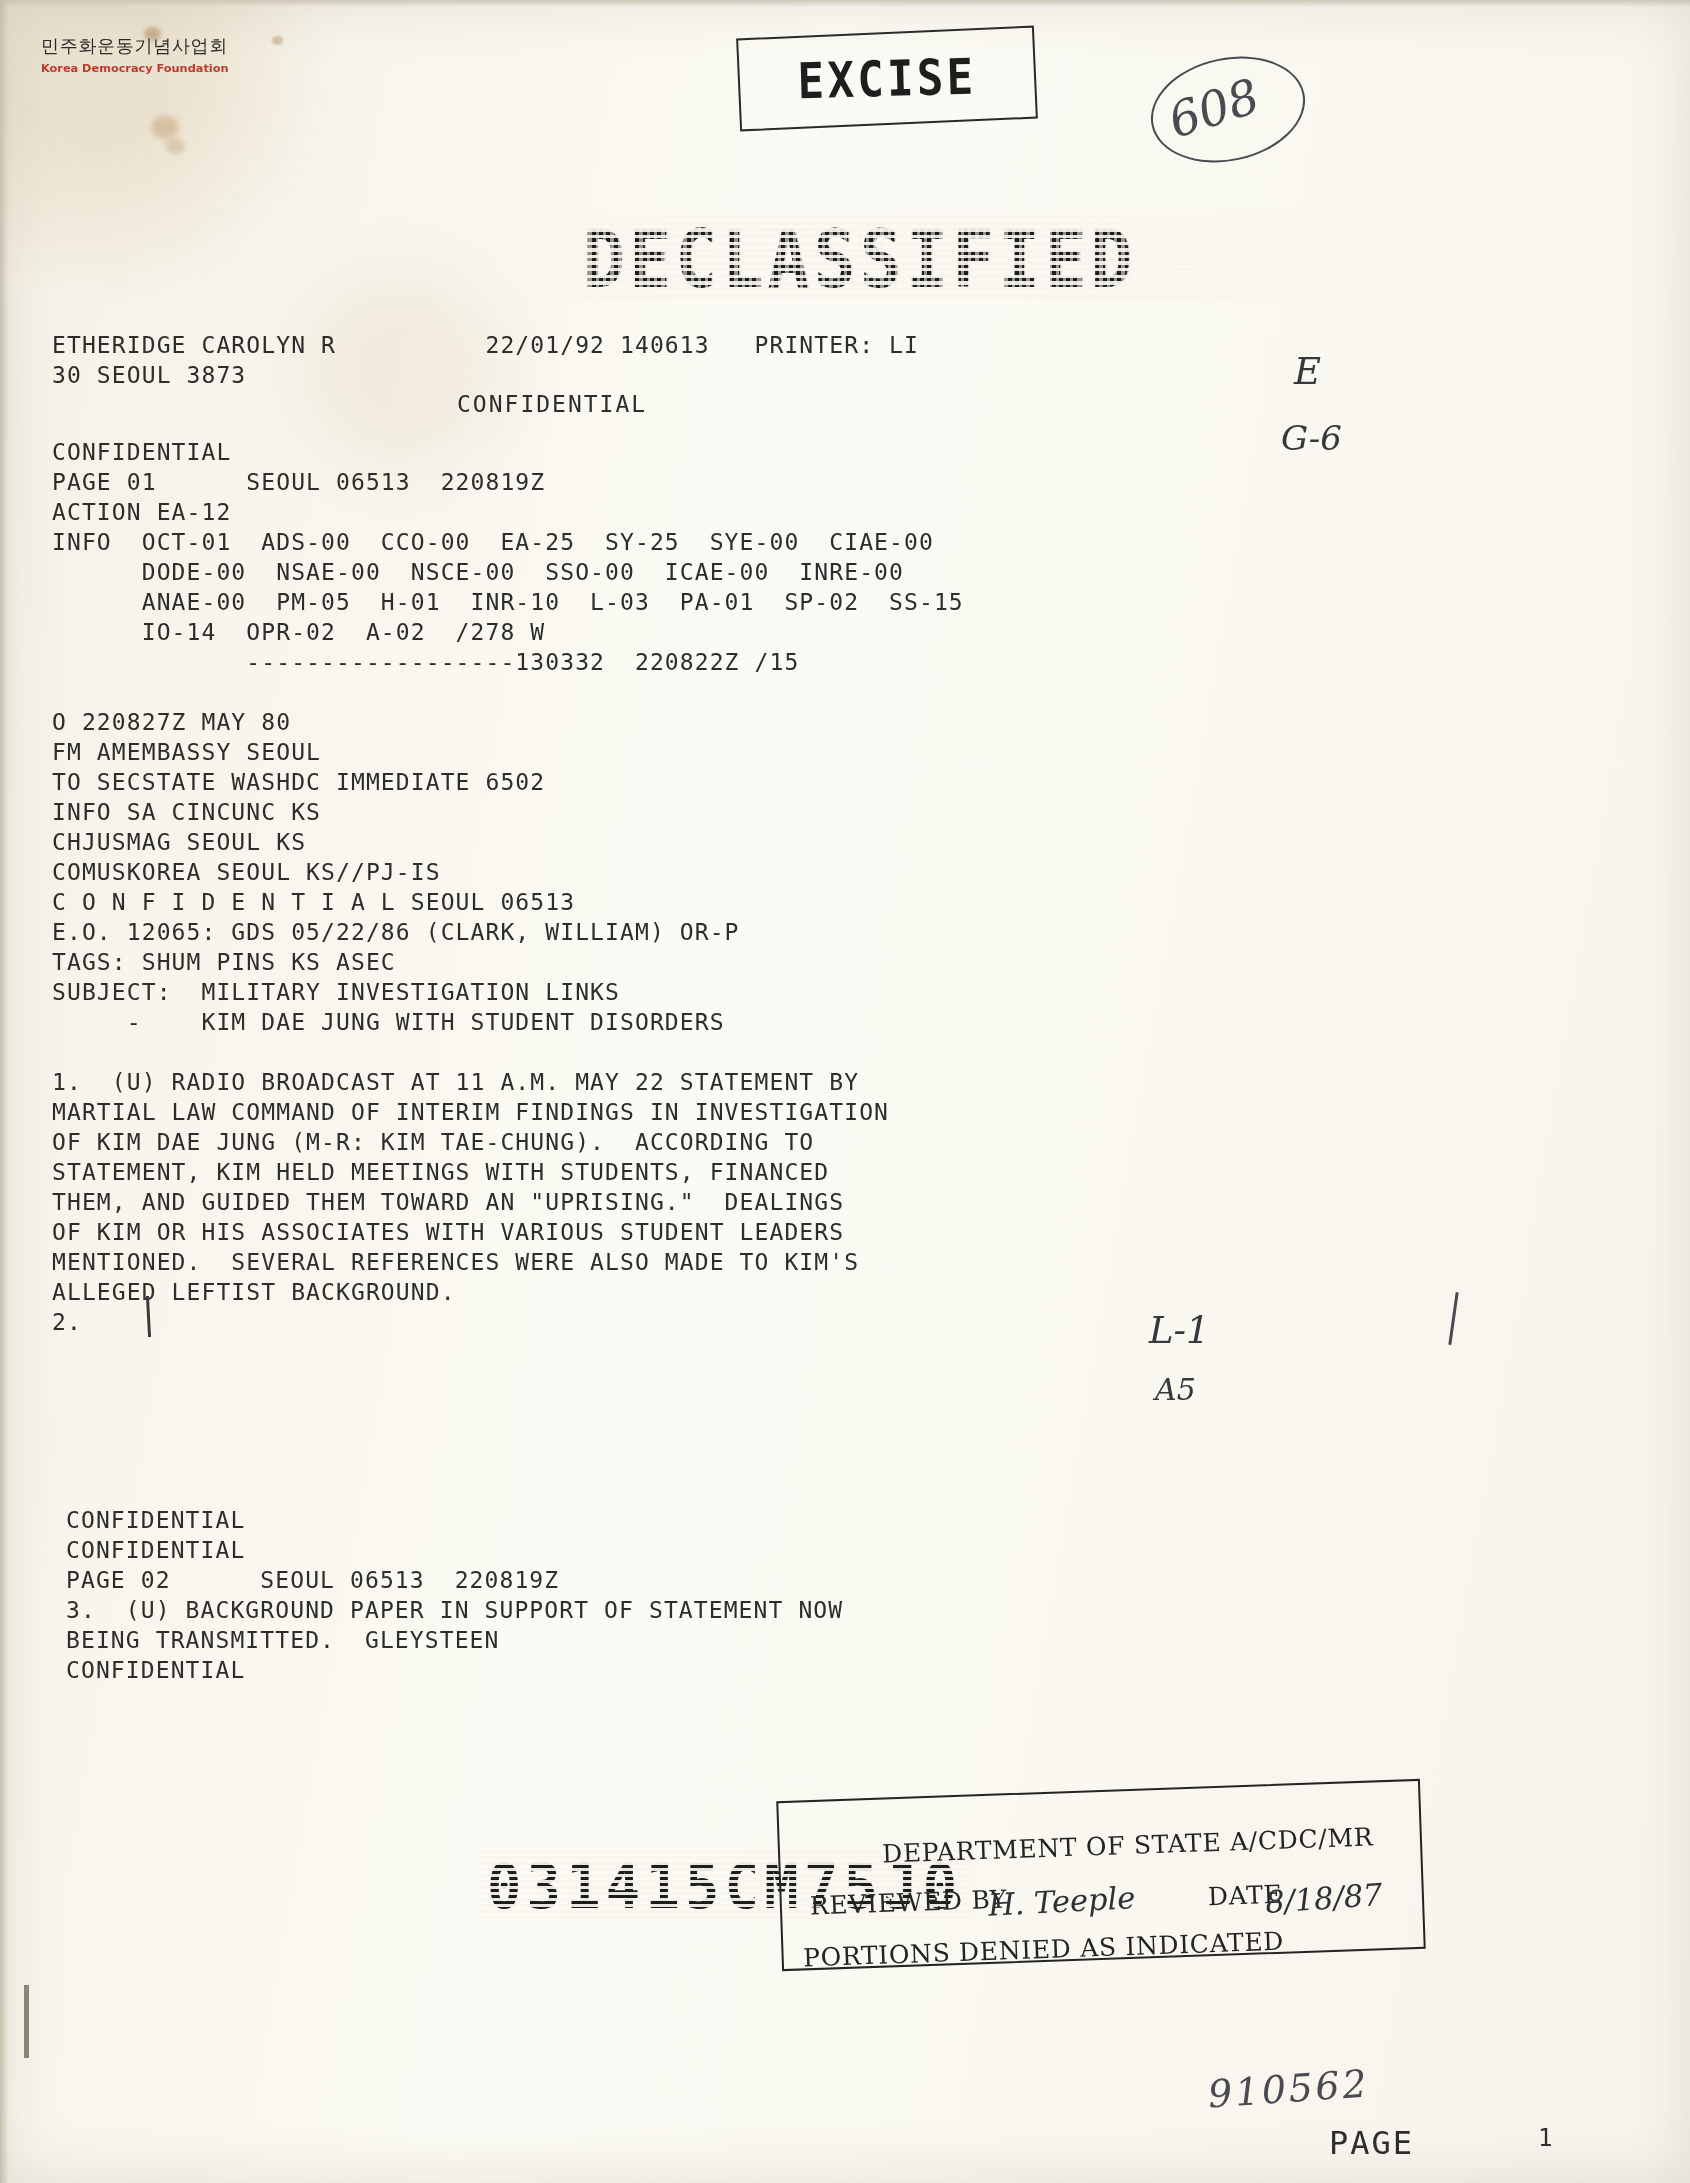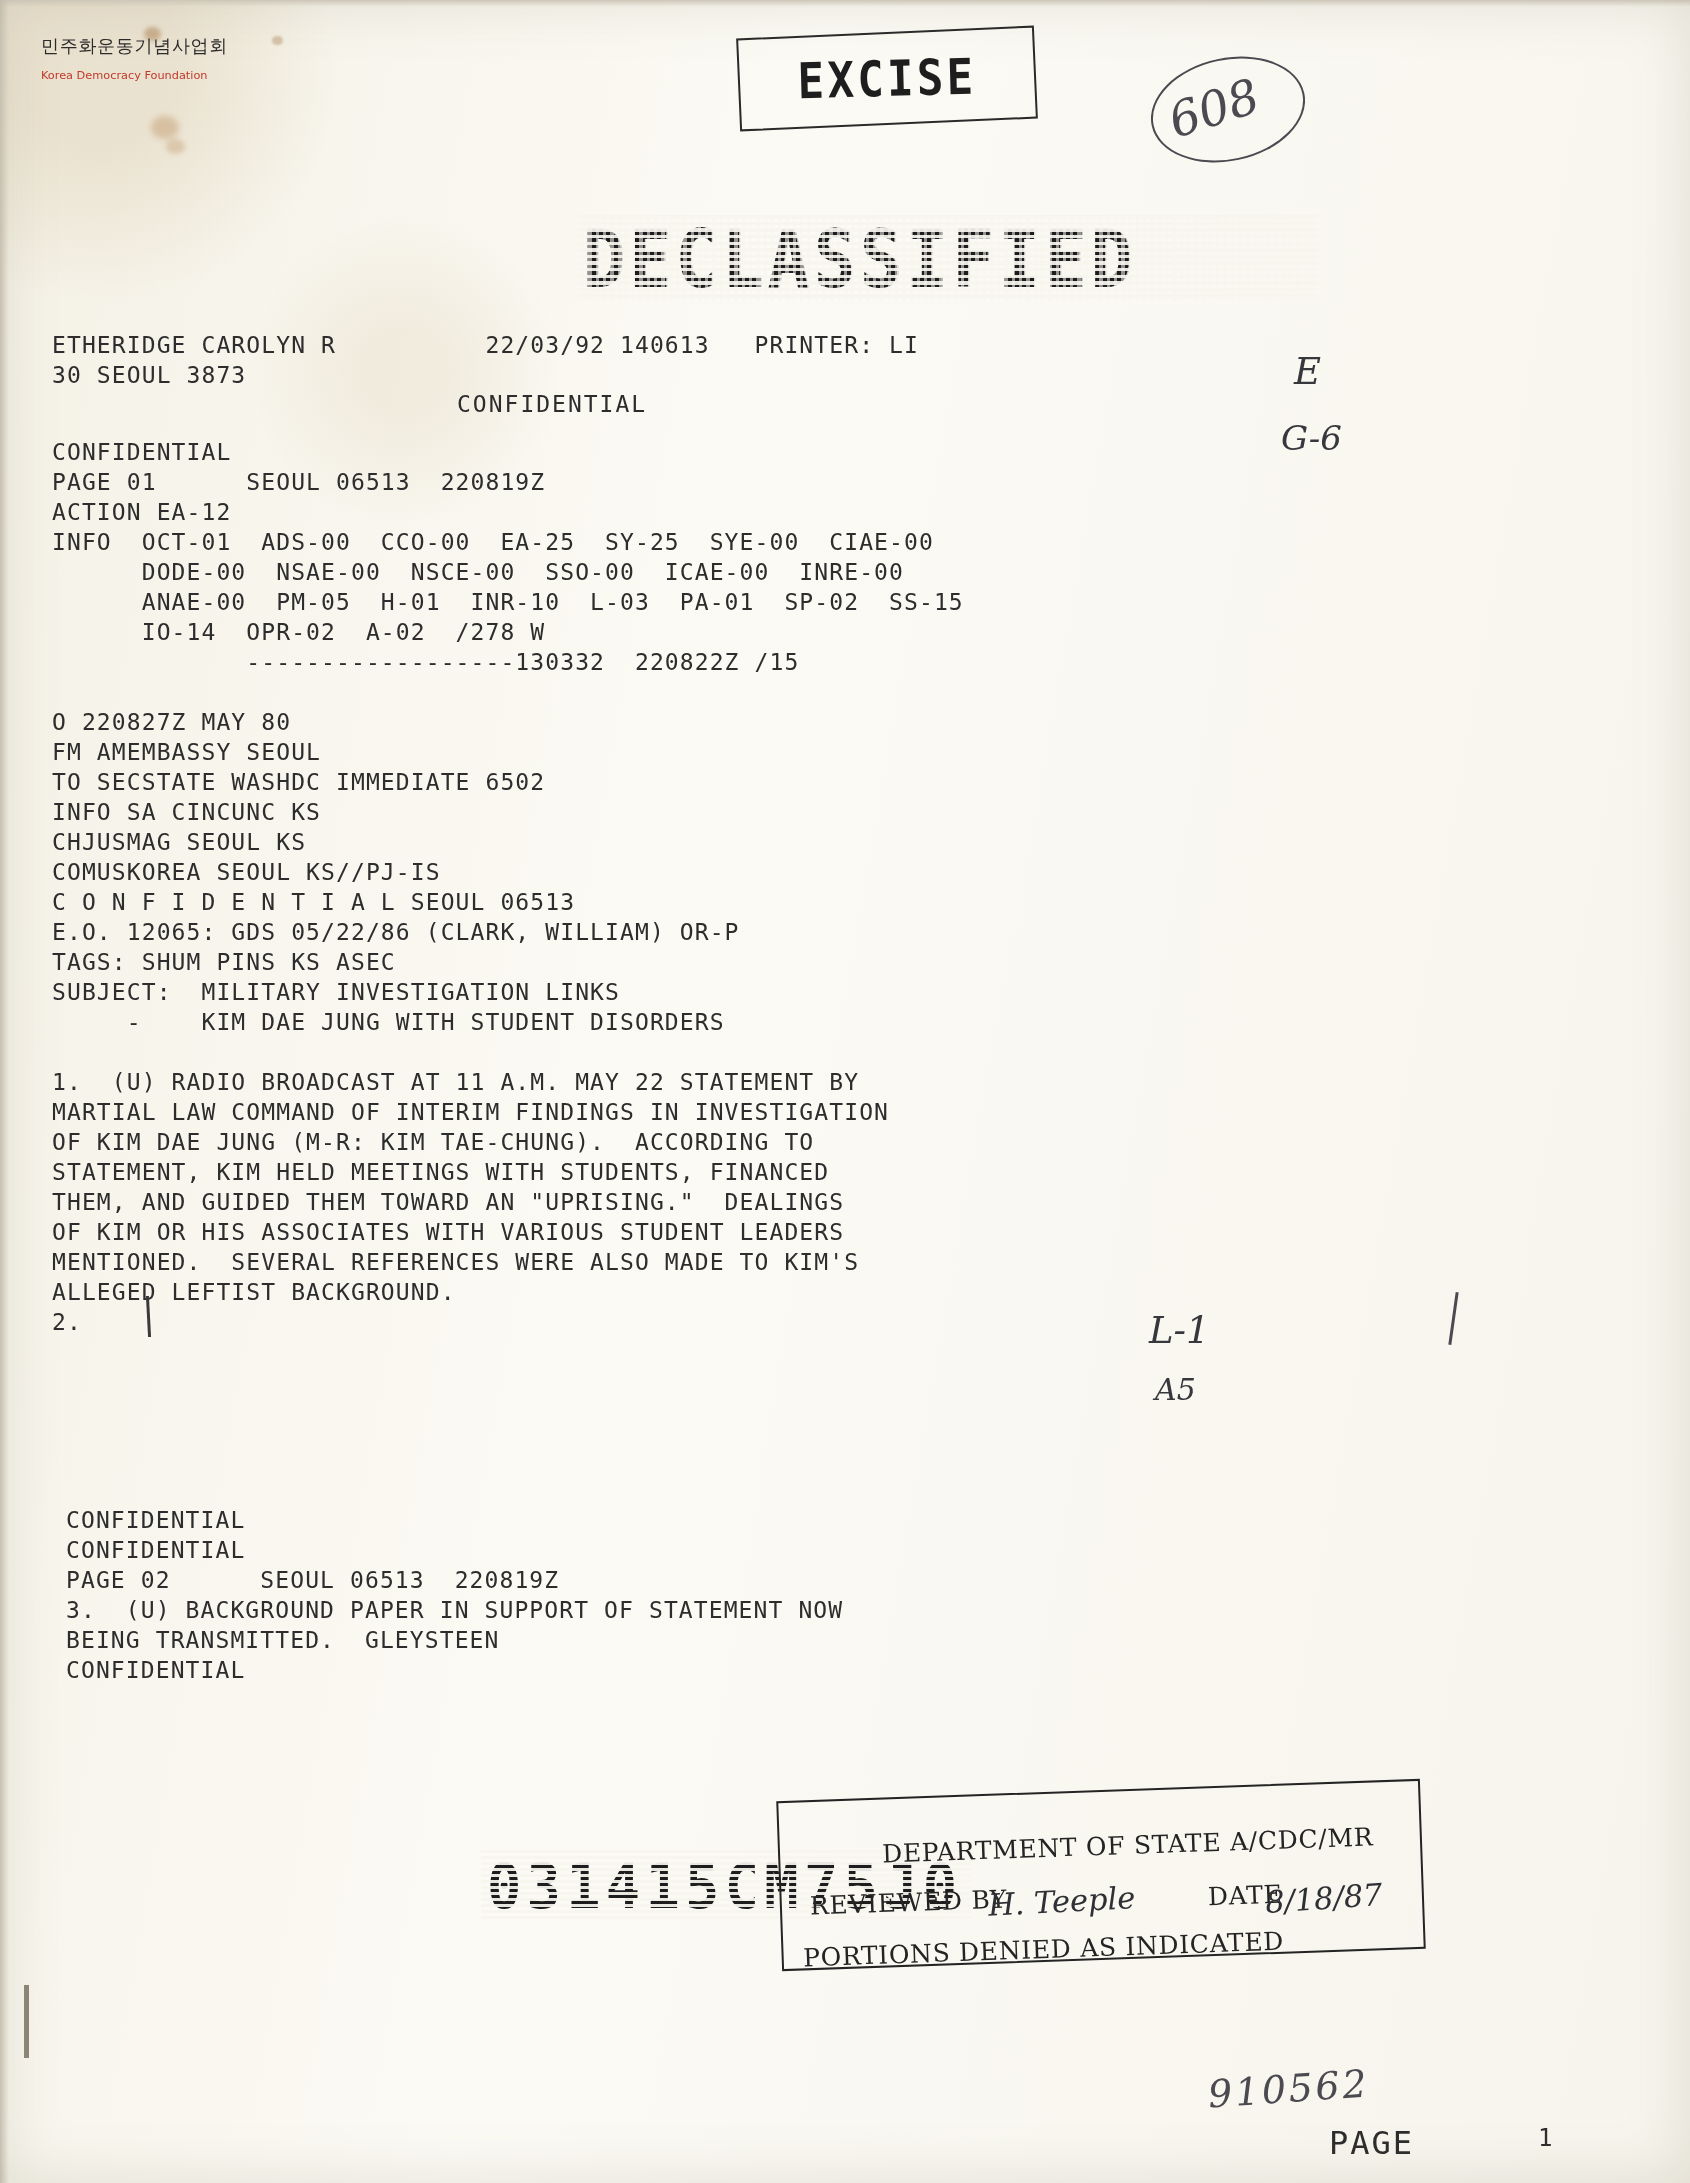--- a/index.html
+++ b/index.html
@@ -55,23 +55,23 @@
   .logo-kr {
     font-family: "DejaVu Sans", sans-serif;
     font-size: 18px;
     color: #2b2b2b;
     letter-spacing: 0.7px;
     white-space: nowrap;
   }
   .logo-en {
     font-family: "DejaVu Sans", sans-serif;
     font-size: 11.3px;
-    font-weight: normal;
+    font-weight: bold;
     color: #c0392b;
-    margin-top: 11px;
+    margin-top: 4px;
     white-space: nowrap;
   }
 
   
   .stain {
     position: absolute;
     border-radius: 50%;
     pointer-events: none;
   }
   .stain-a { left: 144px; top: 26.5px; width: 17px; height: 14.6px; background: rgba(150,95,40,0.38); filter: blur(2px); }
@@ -331,21 +331,21 @@
     <div class="excise-text">EXCISE</div>
   </div>
 
   <div class="circle-608"></div>
   <div class="hand hand-608">608</div>
 
   <div class="declassified">DECLASSIFIED</div>
   <div class="declass-mask"></div>
   <div class="declass-mask2"></div>
 
-  <div class="hdr-line">ETHERIDGE CAROLYN R          22/03/92 140613   PRINTER: LI</div>
+  <div class="hdr-line">ETHERIDGE CAROLYN R          22/01/92 140613   PRINTER: LI</div>
   <div class="hdr-line" style="top:360px;">30 SEOUL 3873</div>
 
   <div class="conf-center">CONFIDENTIAL</div>
 
   <div class="tw body-text" style="top:437px;">CONFIDENTIAL
 PAGE 01      SEOUL 06513  220819Z
 ACTION EA-12
 INFO  OCT-01  ADS-00  CCO-00  EA-25  SY-25  SYE-00  CIAE-00
       DODE-00  NSAE-00  NSCE-00  SSO-00  ICAE-00  INRE-00
       ANAE-00  PM-05  H-01  INR-10  L-03  PA-01  SP-02  SS-15

